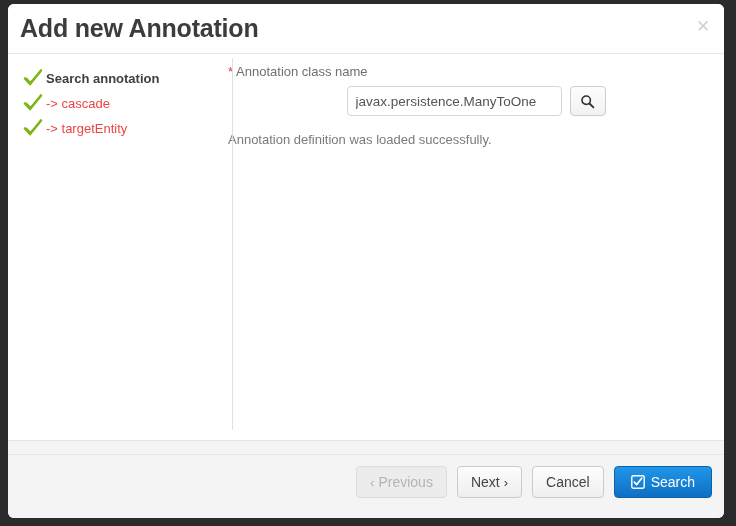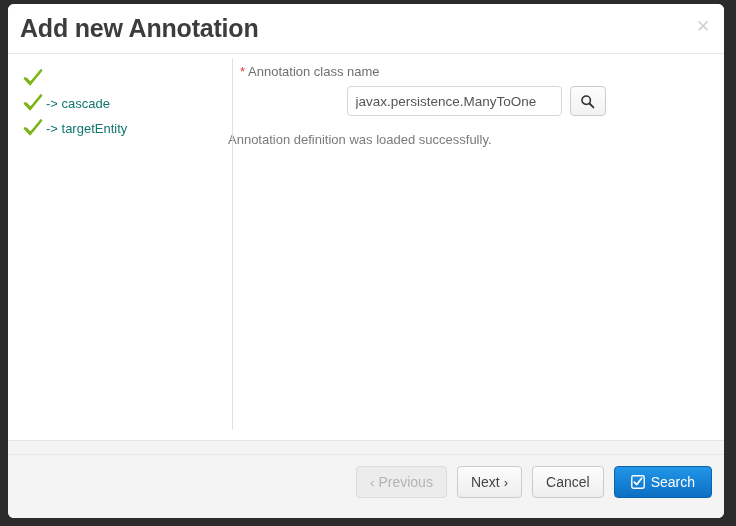--- a/index.html
+++ b/index.html
@@ -84,21 +84,21 @@
   }
   .check-icon {
     flex: 0 0 auto;
     width: 22px;
     height: 22px;
     margin-top: 1px;
     display: block;
   }
   .step-label {
     font-size: 13px;
-    color: #0f766e;
+    color: #ef4444;
     white-space: nowrap;
     padding-left: 2px;
   }
   .step-row.current .step-label {
     color: #404040;
     font-weight: bold;
   }
 
   .divider {
     position: absolute;
@@ -112,21 +112,21 @@
   
   .form-pane {
     flex: 1 1 auto;
     padding: 10px 0 0 10px;
     box-sizing: border-box;
   }
   .field-label {
     font-size: 13px;
     color: #6f6f6f;
     white-space: nowrap;
-    margin: 0 0 7px 12px;
+    margin: 0 0 7px 0;
   }
   .required-star {
     color: #e03b3b;
     font-size: 13px;
     margin-right: 3px;
   }
   .input-row {
     display: flex;
     align-items: center;
     justify-content: center;
@@ -234,20 +234,21 @@
 
   <div class="dlg-body">
 
     <div class="steps-pane">
 
       <div class="step-row current">
         <svg class="check-icon" viewBox="0 0 22 22">
           <path d="M3 11.5 L8 17 L19 3.5 L17.2 7.2 L8.3 14.3 L4.8 10.6 Z" fill="#7cb518"></path>
           <path d="M3 11.5 L8 17 L19 3.5" fill="none" stroke="#7cb518" stroke-width="2.6" stroke-linecap="round" stroke-linejoin="round"></path>
         </svg>
+        <span class="step-label">Search annotation</span>
       </div>
 
       <div class="step-row">
         <svg class="check-icon" viewBox="0 0 22 22">
           <path d="M3 11.5 L8 17 L19 3.5 L17.2 7.2 L8.3 14.3 L4.8 10.6 Z" fill="#7cb518"></path>
           <path d="M3 11.5 L8 17 L19 3.5" fill="none" stroke="#7cb518" stroke-width="2.6" stroke-linecap="round" stroke-linejoin="round"></path>
         </svg>
         <span class="step-label">-&gt; cascade</span>
       </div>
 

